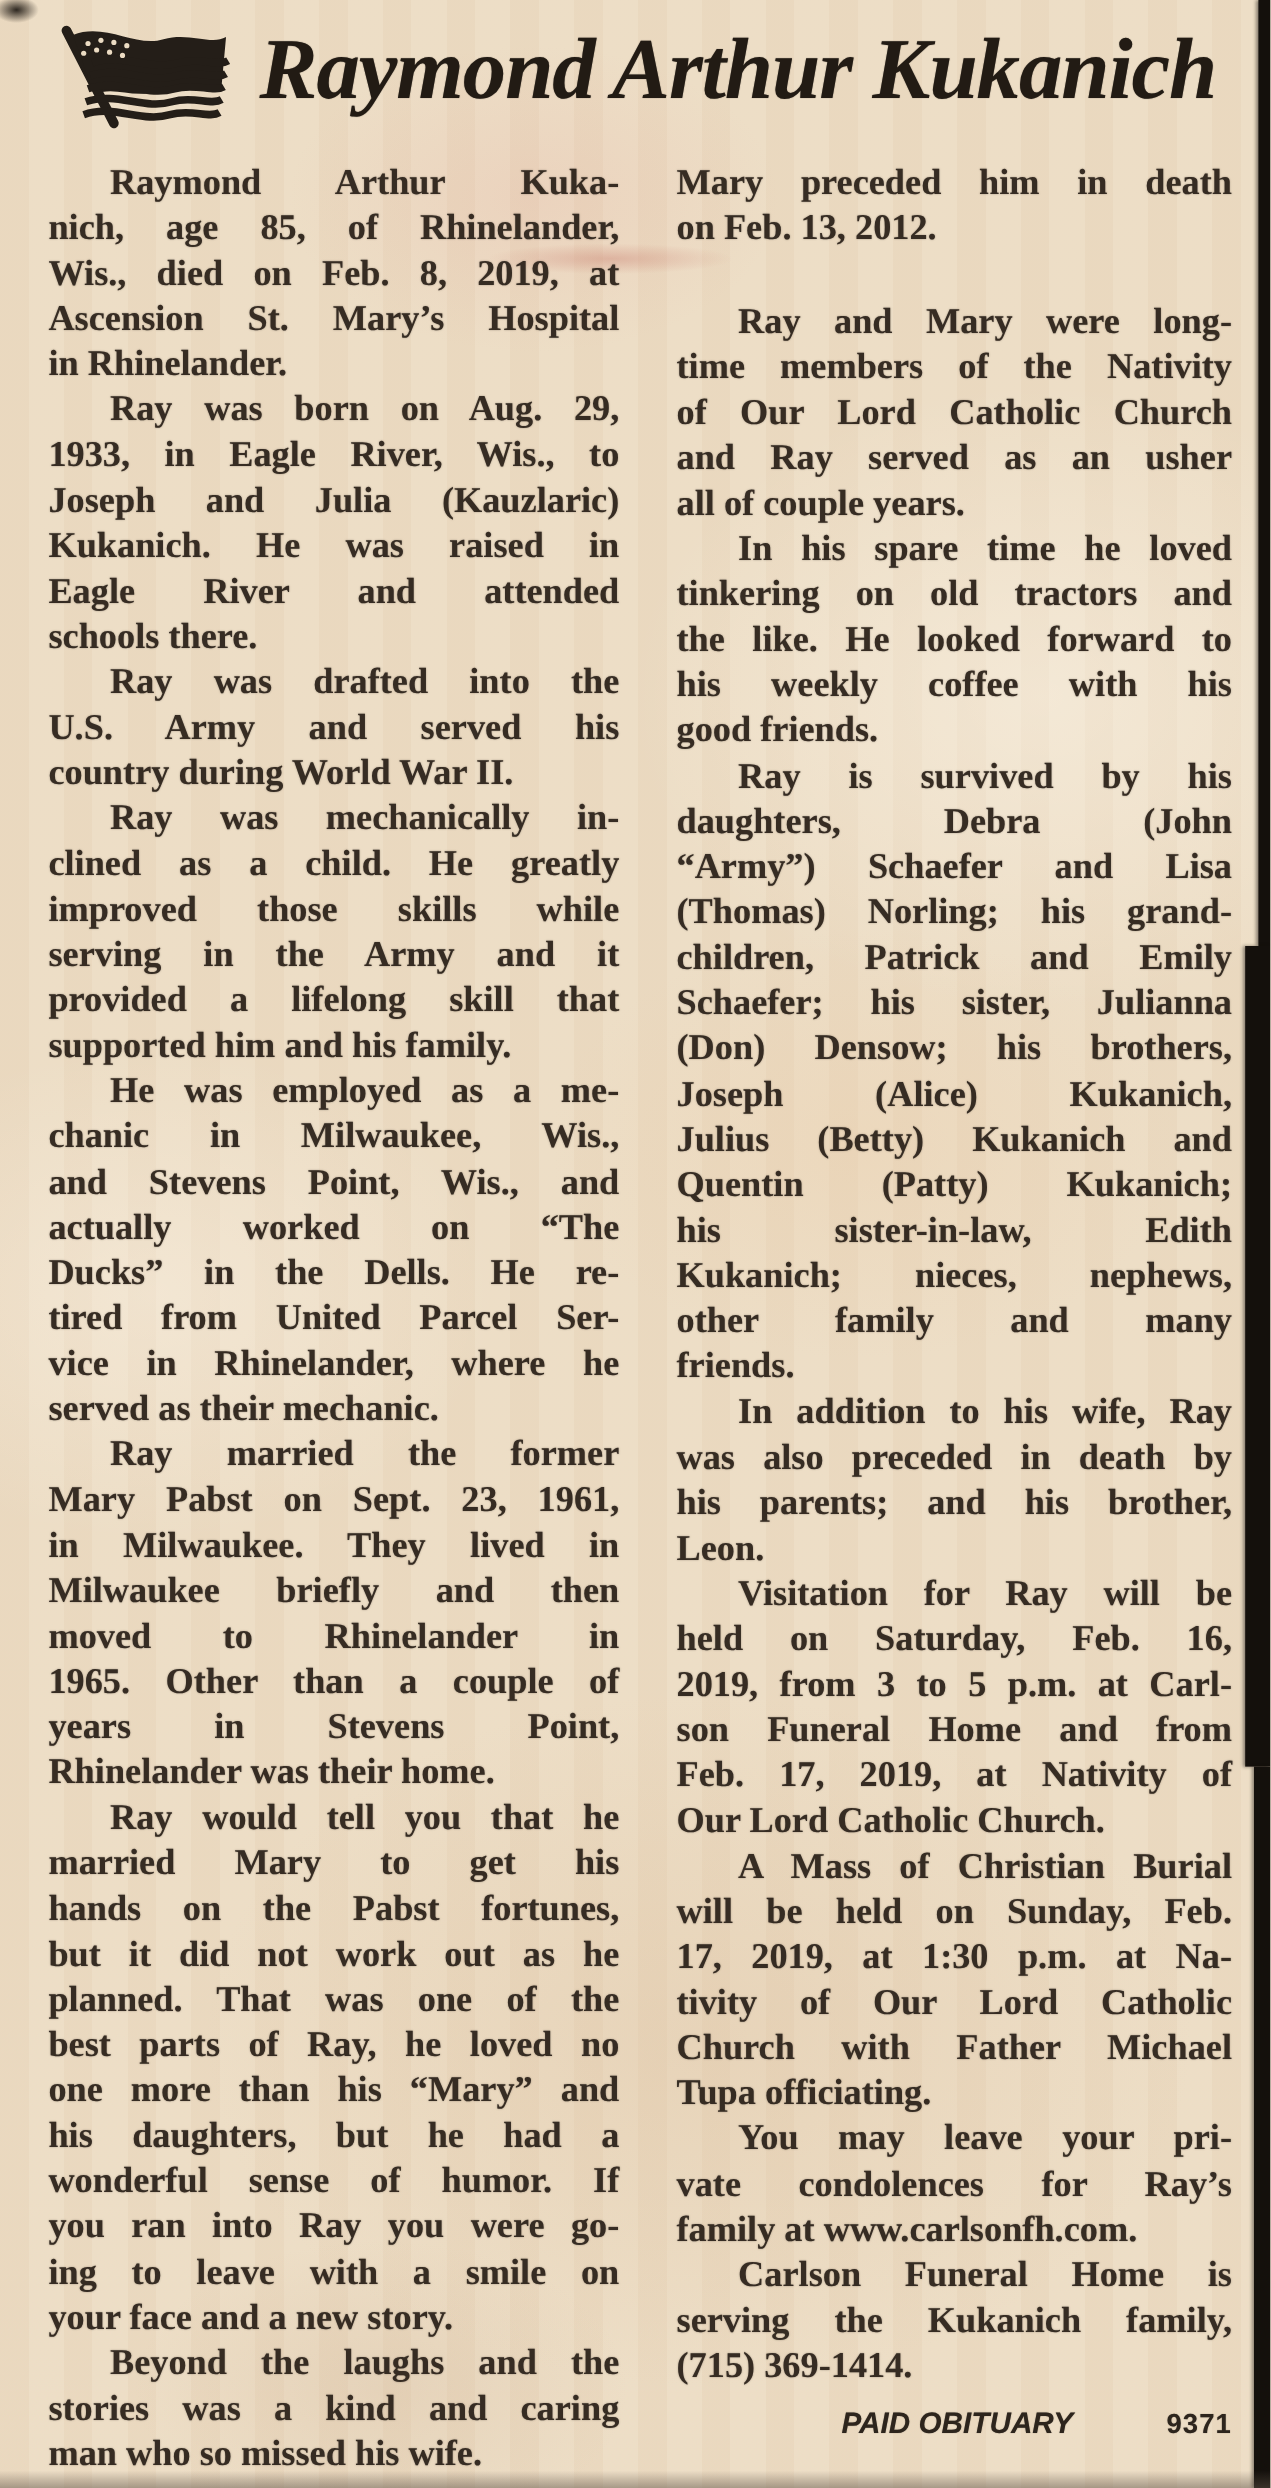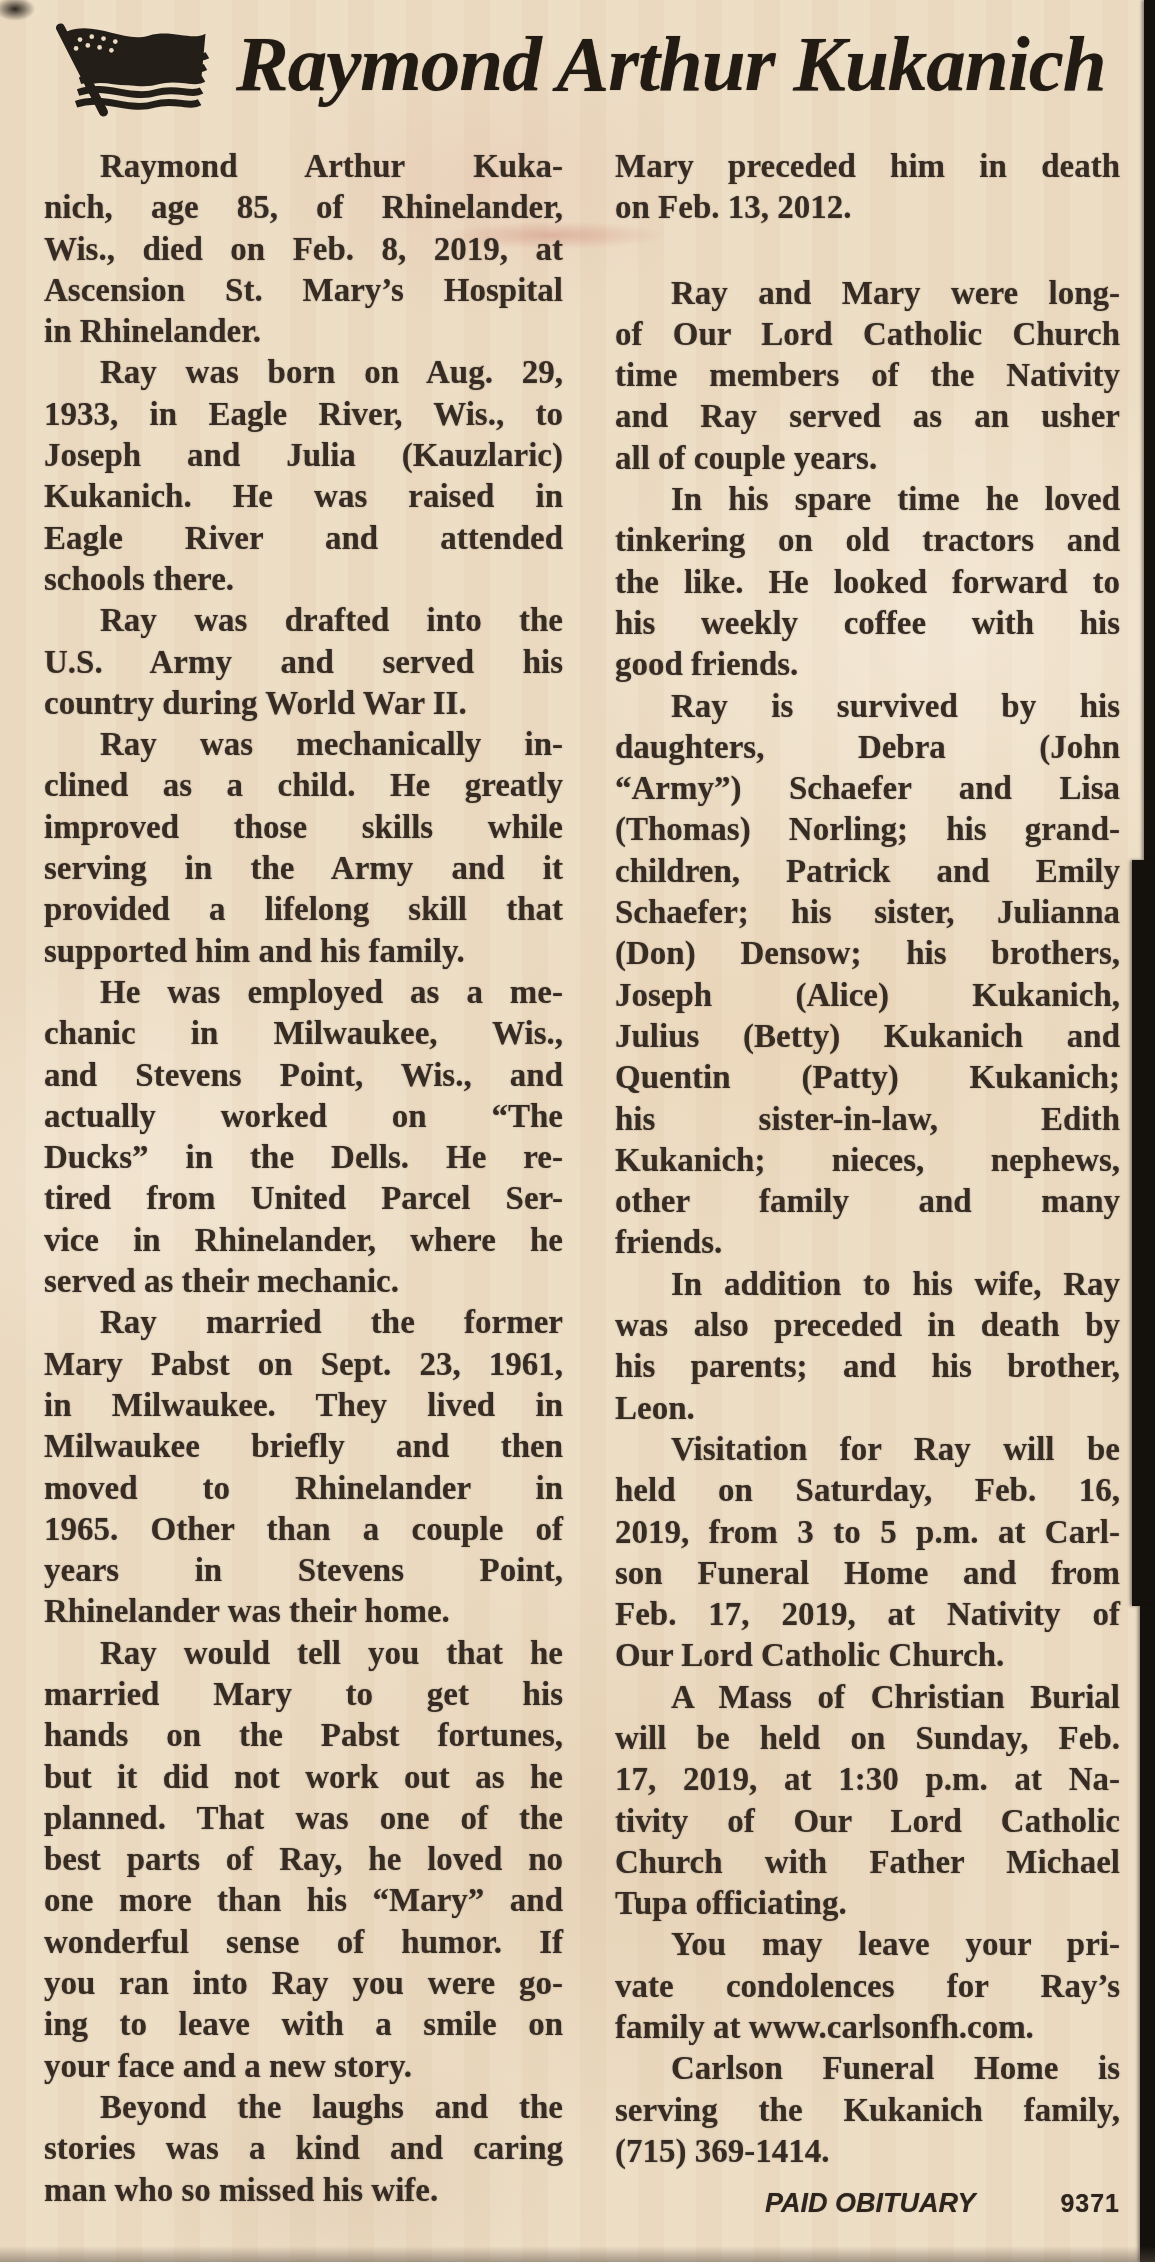--- a/index.html
+++ b/index.html
@@ -145,40 +145,41 @@
           <div class="line last">Rhinelander was their home.</div>
         </div>
         <div class="para">
           <div class="line indent">Ray would tell you that he</div>
           <div class="line">married Mary to get his</div>
           <div class="line">hands on the Pabst fortunes,</div>
           <div class="line">but it did not work out as he</div>
           <div class="line">planned. That was one of the</div>
           <div class="line">best parts of Ray, he loved no</div>
           <div class="line">one more than his “Mary” and</div>
+          <div class="line">his daughters, but he had a</div>
           <div class="line">wonderful sense of humor. If</div>
           <div class="line">you ran into Ray you were go-</div>
           <div class="line">ing to leave with a smile on</div>
           <div class="line last">your face and a new story.</div>
         </div>
         <div class="para">
           <div class="line indent">Beyond the laughs and the</div>
           <div class="line">stories was a kind and caring</div>
           <div class="line last">man who so missed his wife.</div>
         </div>
       </div>
     <div class="col col-right">
     <div class="para">
           <div class="line">Mary preceded him in death</div>
           <div class="line last">on Feb. 13, 2012.</div>
         </div>
         <div class="para gap">
           <div class="line indent">Ray and Mary were long-</div>
+          <div class="line">time members of the Nativity</div>
           <div class="line">of Our Lord Catholic Church</div>
-          <div class="line">time members of the Nativity</div>
           <div class="line">and Ray served as an usher</div>
           <div class="line last">all of couple years.</div>
         </div>
         <div class="para">
           <div class="line indent">In his spare time he loved</div>
           <div class="line">tinkering on old tractors and</div>
           <div class="line">the like. He looked forward to</div>
           <div class="line">his weekly coffee with his</div>
           <div class="line last">good friends.</div>
         </div>

